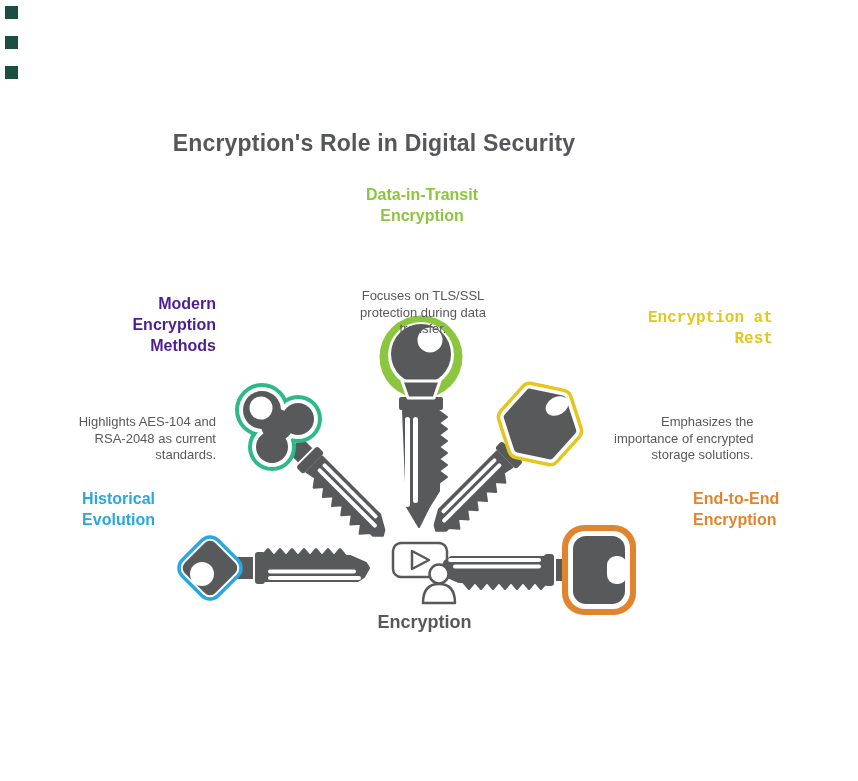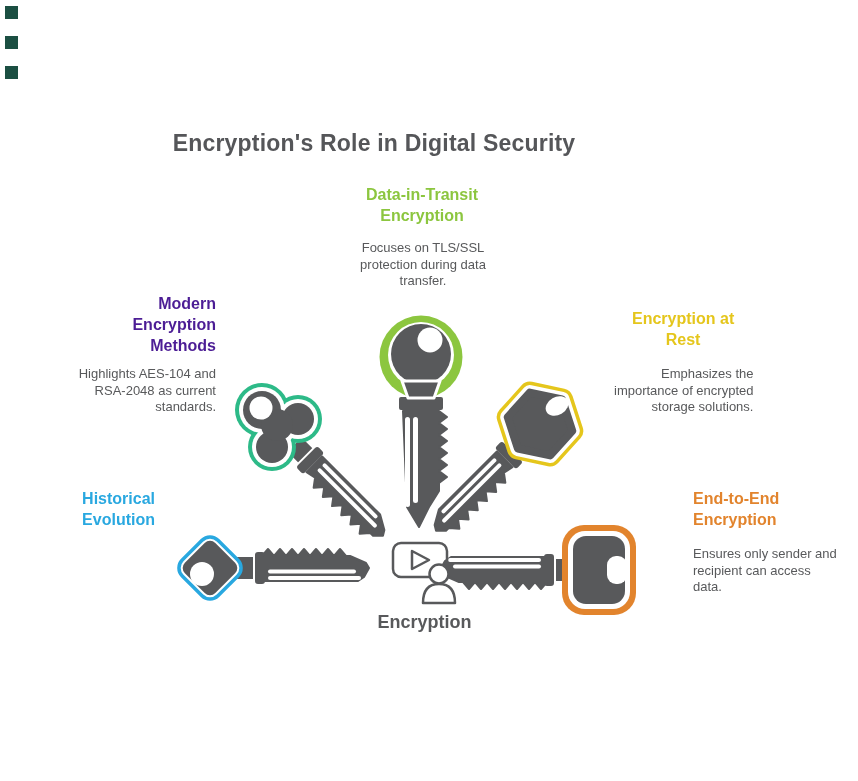--- a/index.html
+++ b/index.html
@@ -2,28 +2,28 @@
 <html><head>
 <meta charset="utf-8">
 <style>
   html,body{margin:0;padding:0;background:#fff;}
   .stage{position:relative;width:858px;height:781px;background:#ffffff;overflow:hidden;
          font-family:"Liberation Sans",sans-serif;color:#58595B;}
   .abs{position:absolute;}
   .title{left:0;top:130px;width:748px;text-align:center;font-size:23px;font-weight:bold;
          color:#555659;letter-spacing:.2px;}
   .label{font-size:16px;font-weight:bold;line-height:21px;white-space:pre-line;}
-  .desc{font-size:13px;line-height:16.5px;color:#58595B;white-space:pre-line;}
+  .desc{font-size:13px;line-height:16.5px;color:#58595B;white-space:pre-line;margin-top:48px;}
   .c-green{color:#8CC63F;} .c-teal{color:#4c1d95;} .c-yellow{color:#E5C61C;}
   .c-blue{color:#29A8E0;} .c-orange{color:#E2842D;}
   .t-transit-label{left:322px;top:184px;width:200px;text-align:center;}
   .t-transit-desc{left:330px;top:240px;width:186px;text-align:center;}
   .t-modern-label{right:642px;top:293px;text-align:right;}
   .t-modern-desc{right:642px;top:366px;text-align:right;}
-  .t-rest-label{left:632px;top:308px;text-align:center;}
+  .t-rest-label{left:648px;top:308px;text-align:right;font-family:Liberation Mono, monospace;}
   .t-rest-desc{left:614px;top:366px;text-align:right;}
   .t-hist-label{right:703px;top:488px;text-align:right;}
   .t-hist-desc{right:703px;top:546px;text-align:right;}
   .t-e2e-label{left:693px;top:488px;text-align:left;}
   .t-e2e-desc{left:693px;top:546px;text-align:left;}
   .center-label{left:332px;top:612px;width:185px;text-align:center;
                 font-size:18px;font-weight:bold;color:#58595B;}
   .sq{position:absolute;left:5px;width:13px;height:13px;background:#1B4F42;}
   .sq1{top:6px;} .sq2{top:36px;} .sq3{top:66px;}
   svg{position:absolute;left:0;top:0;}
@@ -159,18 +159,15 @@
 Rest</div>
   <div class="abs desc t-rest-desc">Emphasizes the
 importance of encrypted
 storage solutions.</div>
 
   <div class="abs label c-blue t-hist-label">Historical
 Evolution</div>
 
   <div class="abs label c-orange t-e2e-label">End-to-End
 Encryption</div>
-  <div class="abs desc t-e2e-desc">Ensures only sender and
-recipient can access
-data.</div>
 
   <div class="abs center-label">Encryption</div>
 </div>
 
 </body></html>

